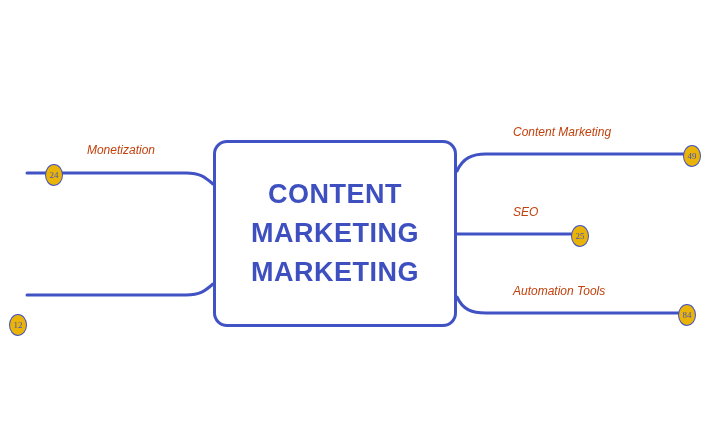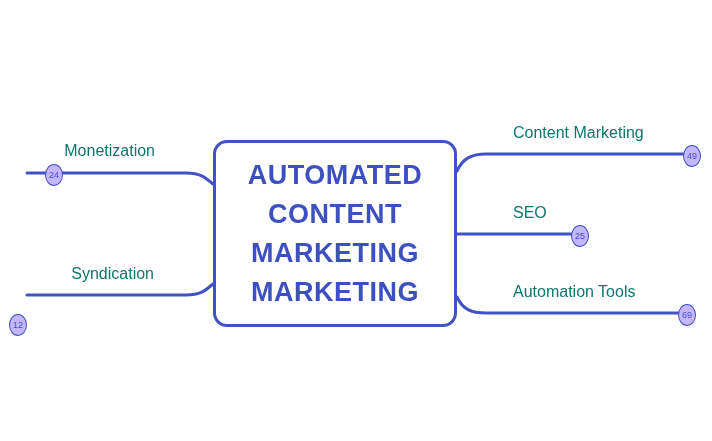--- a/index.html
+++ b/index.html
@@ -43,48 +43,50 @@
     color: #3e50c0;
     font-size: 27px;
     line-height: 39px;
     font-weight: 700;
     letter-spacing: 0.5px;
     text-align: center;
     white-space: nowrap;
   }
   .topic-label {
     position: absolute;
-    color: #0f766e;
-    font-size: 16px;
+    color: #c2410c;
+    font-size: 12px;
     line-height: 19px;
     white-space: nowrap;
     cursor: pointer;
+    font-style: italic;
   }
   .topic-label.align-right { text-align: right; }
   .lbl-monetization { right: 557px; top: 141px; }
   .lbl-syndication  { right: 558px; top: 264px; }
   .lbl-content-marketing { left: 513px; top: 123px; }
   .lbl-seo               { left: 513px; top: 203px; }
   .lbl-automation-tools  { left: 513px; top: 282px; }
   .badge {
     position: absolute;
     width: 18px;
     height: 22px;
     box-sizing: border-box;
-    background: #c4b5fd;
+    background: #eab308;
     border: 1.5px solid #4152c4;
     border-radius: 50%;
     color: #4152c4;
     font-size: 9px;
     font-weight: 400;
     display: flex;
     align-items: center;
     justify-content: center;
     cursor: pointer;
     z-index: 2;
+    font-family: Liberation Serif, serif;
   }
   .badge-monetization { left: 9px;   top: 164px; margin-left: 36px; }
   .badge-syndication  { left: 9px;   top: 286px; margin-top: 28px; }
   .badge-content-marketing { left: 683px; top: 145px; }
   .badge-seo               { left: 571px; top: 225px; text-align: center; }
   .badge-automation-tools  { left: 678px; top: 304px; }
 </style>
 </head>
 <body>
 
@@ -92,31 +94,29 @@
 
   <svg class="connectors" viewBox="0 0 712 441" xmlns="http://www.w3.org/2000/svg">
     <path d="M27 173 H186 C200 173 205 177 213 184"></path>
     <path d="M27 295 H186 C200 295 205 291 213 284"></path>
     <path d="M457 171 C463 158 472 154 486 154 H683"></path>
     <path d="M457 234 H571"></path>
     <path d="M457 297 C463 310 472 313 486 313 H678"></path>
   </svg>
 
   <div class="central-node">
-    <div class="title-line">AUTOMATED</div>
     <div class="title-line">CONTENT</div>
     <div class="title-line">MARKETING</div>
     <div class="title-line">MARKETING</div>
   </div>
 
   <div class="topic-label align-right lbl-monetization">Monetization</div>
-  <div class="topic-label align-right lbl-syndication">Syndication</div>
   <div class="topic-label lbl-content-marketing">Content Marketing</div>
   <div class="topic-label lbl-seo">SEO</div>
   <div class="topic-label lbl-automation-tools">Automation Tools</div>
 
   <div class="badge badge-monetization">24</div>
   <div class="badge badge-syndication">12</div>
   <div class="badge badge-content-marketing">49</div>
   <div class="badge badge-seo">25</div>
-  <div class="badge badge-automation-tools">69</div>
+  <div class="badge badge-automation-tools">84</div>
 
 </div>
 
 </body></html>

